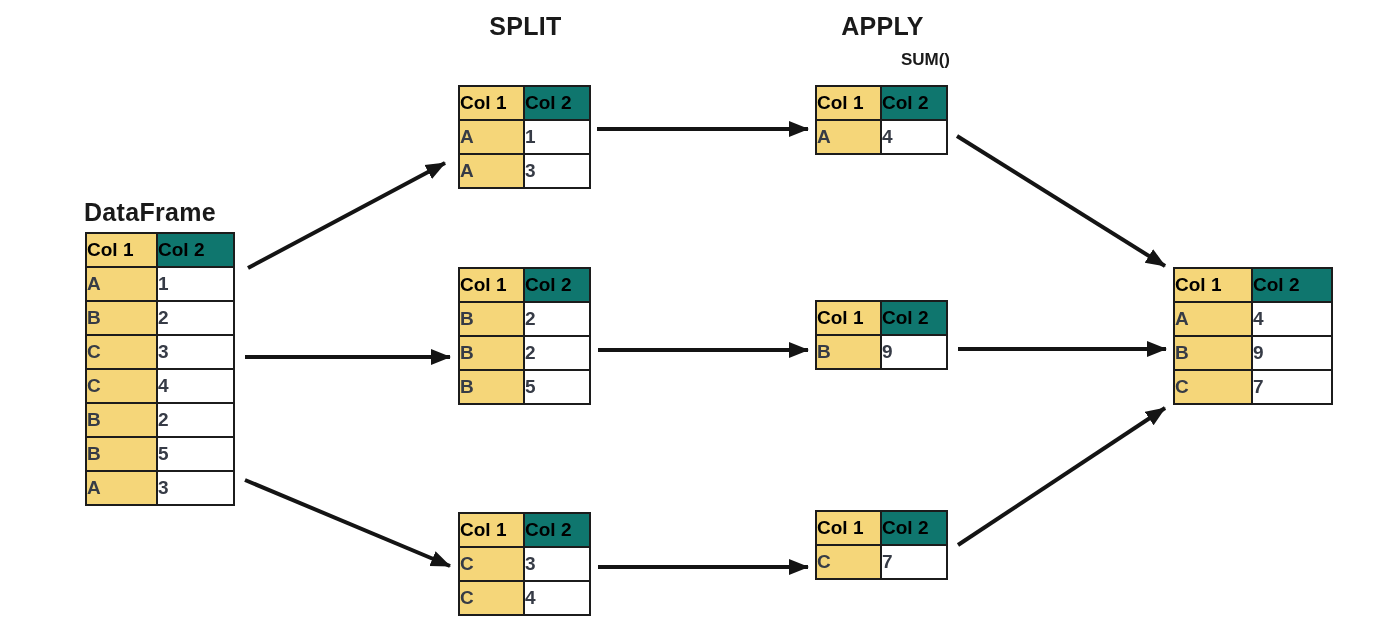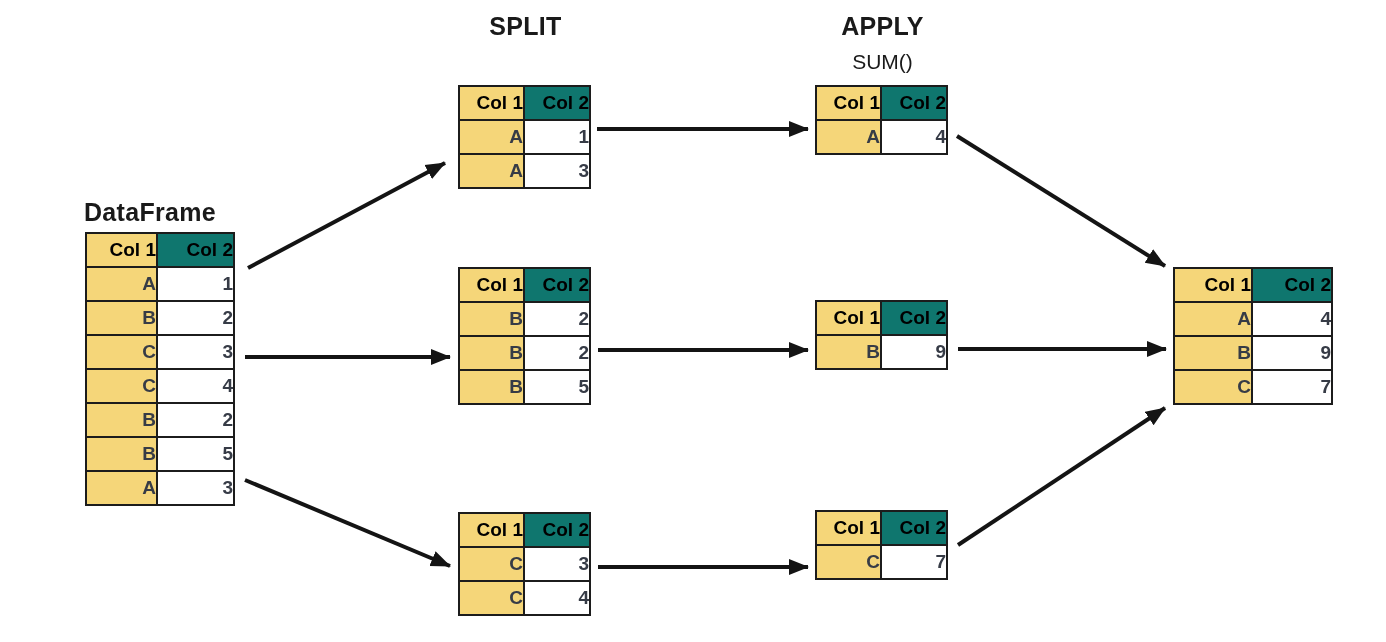--- a/index.html
+++ b/index.html
@@ -34,35 +34,35 @@
     font-weight: bold;
     font-size: 25px;
     color: var(--title_color, #1a1a1a);
     letter-spacing: 0.3px;
     white-space: nowrap;
     text-align: center;
   }
   .centered { text-align: center; }
   .fn-label {
     position: absolute;
-    font-weight: normal;
-    font-size: 21px;
+    font-weight: bold;
+    font-size: 17px;
     color: var(--title_color, #1a1a1a);
-    text-align: center;
+    text-align: right;
   }
   table.tbl {
     position: absolute;
     border-collapse: collapse;
     table-layout: fixed;
   }
   table.tbl th, table.tbl td {
     border: 2px solid var(--border_color, #1c1c1c);
     height: 32px;
     padding: 0;
-    text-align: right;
+    text-align: left;
     vertical-align: middle;
     font-size: 19px;
     overflow: hidden;
     margin-left: 44px;
   }
   table.tbl th {
     font-weight: bold;
     color: var(--header_text, #000000);
     background: #0f766e;
   }

